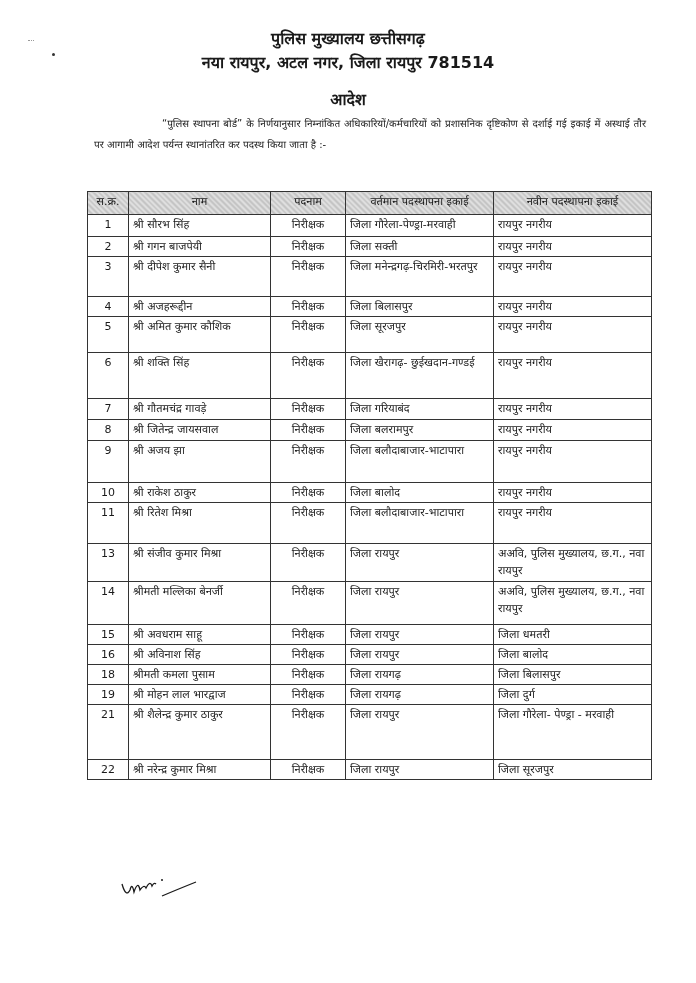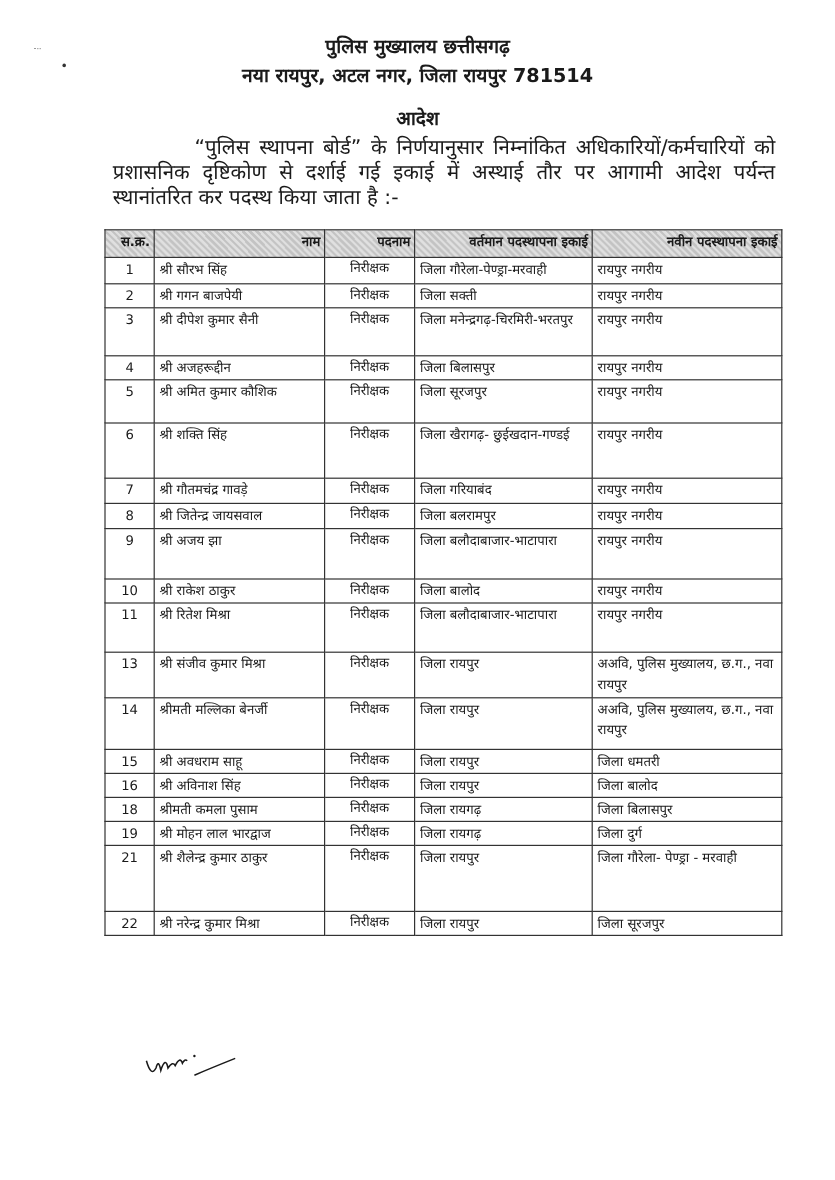--- a/index.html
+++ b/index.html
@@ -12,40 +12,40 @@
   .title1 {
     position: absolute; left: 0; width: 696px; top: 28px; text-align: center;
     font-size: 16px; font-weight: bold; line-height: 22px;
   }
   .title2 {
     position: absolute; left: 0; width: 696px; top: 52px; text-align: center;
     font-size: 16px; font-weight: bold; line-height: 22px;
   }
   .title3 {
     position: absolute; left: 0; width: 696px; top: 89px; text-align: center;
-    font-size: 16px; font-weight: bold; line-height: 22px; font-family: Liberation Serif, serif;
+    font-size: 16px; font-weight: bold; line-height: 22px;
   }
   .para {
     position: absolute; left: 94px; width: 552px; top: 113px;
-    font-size: 17px; line-height: 21px; text-align: justify;
+    font-size: 10px; line-height: 21px; text-align: justify;
   }
   .para .indent { display: inline-block; width: 68px; }
 
   table.orders {
     position: absolute; left: 87px; top: 191px; width: 564px;
     border-collapse: collapse; table-layout: fixed;
     font-size: 11px;
   }
   table.orders th, table.orders td {
     border: 1px solid #333; vertical-align: top; padding: 1px 4px; line-height: 17px;
   }
   table.orders th {
     background: #cfcfcf;
     background-image: repeating-linear-gradient(45deg, rgba(255,255,255,0.35) 0 2px, rgba(0,0,0,0.06) 2px 4px);
-    font-weight: bold; font-size: 11px; text-align: right; height: 20px; padding: 1px 3px;
+    font-weight: normal; font-size: 11px; text-align: center; height: 20px; padding: 1px 3px;
   }
   td.sn { text-align: center; }
   td.desig { text-align: center; font-family: Liberation Serif, serif; }
   col.c1 { width: 41px; } col.c2 { width: 142px; } col.c3 { width: 75px; }
   col.c4 { width: 148px; } col.c5 { width: 158px; }
 
   .signature {
     position: absolute; left: 118px; top: 872px; width: 80px; height: 30px;
   }
 </style>

